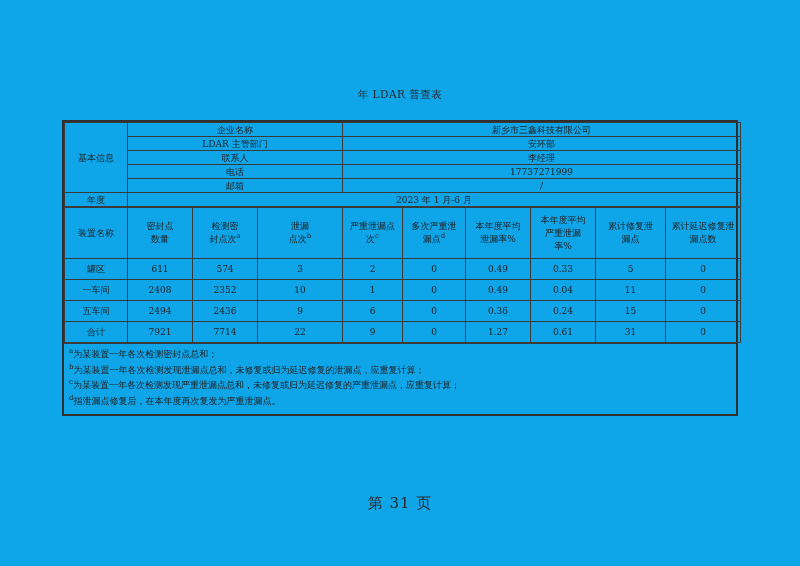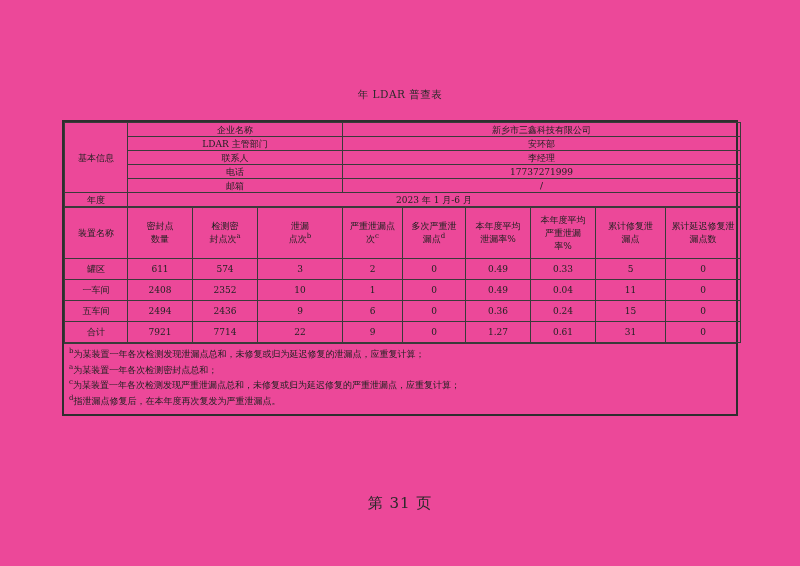--- a/index.html
+++ b/index.html
@@ -4,21 +4,21 @@
 <style>
   html, body {
     margin: 0; padding: 0;
     background: #ffffff;
     font-family: "DejaVu Serif", "Liberation Serif", serif;
     color: #1f1f1f;
   }
   .page {
     position: relative;
     width: 800px; height: 566px;
-    background: #ec4899;
+    background: #0ea5e9;
     overflow: hidden;
   }
   .doc-title {
     position: absolute;
     top: 88px; left: 0; width: 100%;
     text-align: center;
     font-size: 10.5px;
     letter-spacing: 0.5px;
     color: #2a2a2a;
   }
@@ -198,22 +198,22 @@
         <td>0</td>
         <td>1.27</td>
         <td>0.61</td>
         <td>31</td>
         <td>0</td>
       </tr>
     </tbody>
       </table>
 
     <div class="footnotes">
+      <div class="footnote"><sup>a</sup><span>为某装置一年各次检测密封点总和；</span></div>
       <div class="footnote"><sup>b</sup><span>为某装置一年各次检测发现泄漏点总和，未修复或归为延迟修复的泄漏点，应重复计算；</span></div>
-      <div class="footnote"><sup>a</sup><span>为某装置一年各次检测密封点总和；</span></div>
       <div class="footnote"><sup>c</sup><span>为某装置一年各次检测发现严重泄漏点总和，未修复或归为延迟修复的严重泄漏点，应重复计算；</span></div>
       <div class="footnote"><sup>d</sup><span>指泄漏点修复后，在本年度再次复发为严重泄漏点。</span></div>
     </div>
 
   </div>
 
   <div class="page-number">第 31 页</div>
 
 </div>
 

